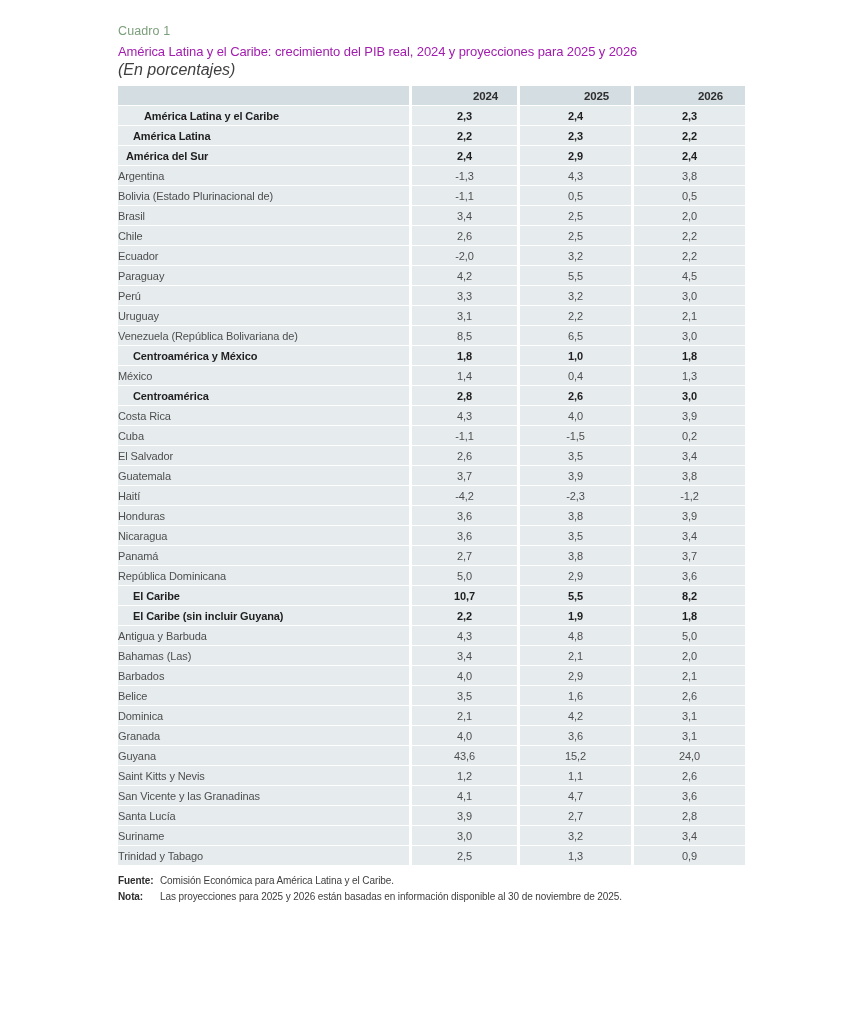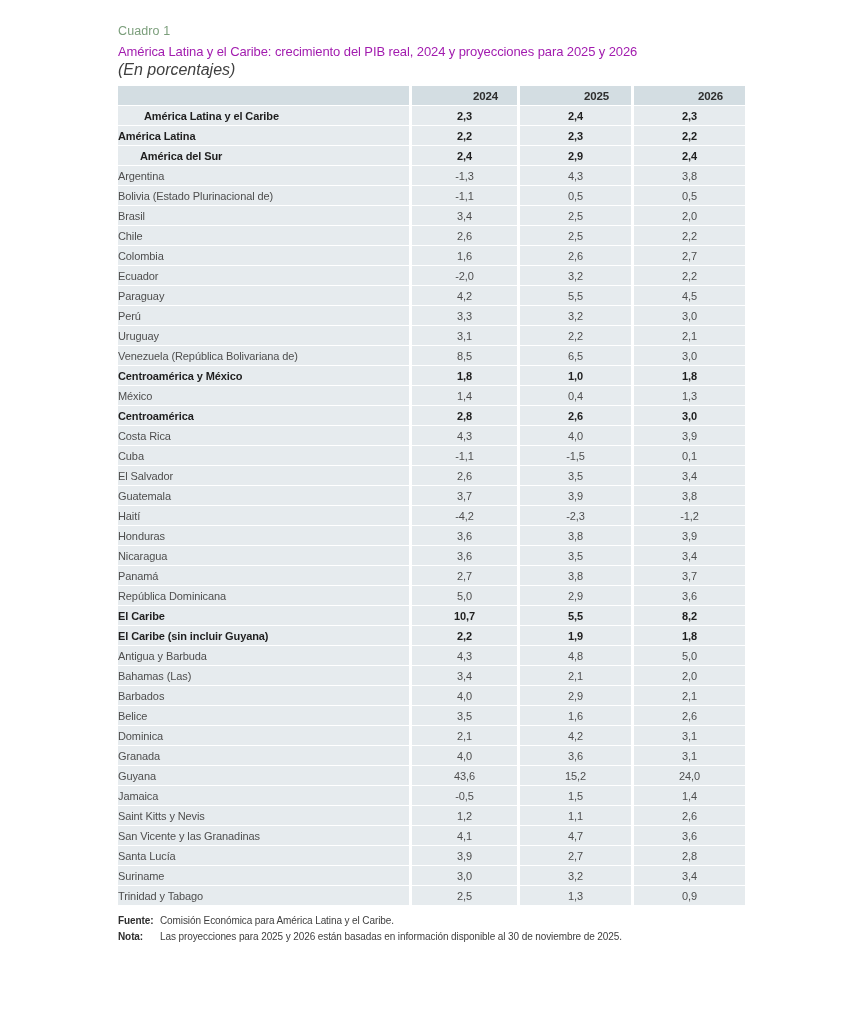--- a/index.html
+++ b/index.html
@@ -27,22 +27,22 @@
   th,td{height:19px;padding:0;vertical-align:middle;overflow:hidden;white-space:nowrap;}
   thead th{
     background:var(--head-bg);color:#2e2e2e;font-weight:bold;
     font-size:11.5px;text-align:center;letter-spacing:-.1px;padding-left:42px;
   }
   tbody td{background:var(--row-bg);color:var(--text-regular);font-size:11px;letter-spacing:-.1px;}
   td.lbl{text-align:left;}
   td.num{text-align:center;}
   tbody tr.bold td{font-weight:bold;color:var(--text-strong);}
   .lvl0{padding-left:26px;}
-  .lvl1{padding-left:0;margin-left:35px;}
-  .lvl2{padding-left:22px;}
+  .lvl1{padding-left:15px;margin-left:35px;}
+  .lvl2{padding-left:8px;}
   .lvl3{}
   .footnotes{margin-top:7px;font-size:10px;color:#3e3e3e;line-height:16px;letter-spacing:-.1px;}
   .note-row{display:flex;align-items:flex-start;}
   .note-label{width:42px;flex:0 0 42px;font-weight:bold;color:#2e2e2e;}
   .note-text{flex:1;}
 </style>
 </head>
 <body>
 
 <div class="page">
@@ -104,26 +104,20 @@
             <td class="num">2,5</td>
             <td class="num">2,0</td>
           </tr>
           <tr>
             <td class="lbl lvl3">Chile</td>
             <td class="num">2,6</td>
             <td class="num">2,5</td>
             <td class="num">2,2</td>
           </tr>
           <tr>
-            <td class="lbl lvl3">Colombia</td>
-            <td class="num">1,6</td>
-            <td class="num">2,6</td>
-            <td class="num">2,7</td>
-          </tr>
-          <tr>
             <td class="lbl lvl3">Ecuador</td>
             <td class="num">-2,0</td>
             <td class="num">3,2</td>
             <td class="num">2,2</td>
           </tr>
           <tr>
             <td class="lbl lvl3">Paraguay</td>
             <td class="num">4,2</td>
             <td class="num">5,5</td>
             <td class="num">4,5</td>
@@ -167,21 +161,21 @@
           <tr>
             <td class="lbl lvl3">Costa Rica</td>
             <td class="num">4,3</td>
             <td class="num">4,0</td>
             <td class="num">3,9</td>
           </tr>
           <tr>
             <td class="lbl lvl3">Cuba</td>
             <td class="num">-1,1</td>
             <td class="num">-1,5</td>
-            <td class="num">0,1</td>
+            <td class="num">0,2</td>
           </tr>
           <tr>
             <td class="lbl lvl3">El Salvador</td>
             <td class="num">2,6</td>
             <td class="num">3,5</td>
             <td class="num">3,4</td>
           </tr>
           <tr>
             <td class="lbl lvl3">Guatemala</td>
             <td class="num">3,7</td>
@@ -264,26 +258,20 @@
             <td class="lbl lvl3">Granada</td>
             <td class="num">4,0</td>
             <td class="num">3,6</td>
             <td class="num">3,1</td>
           </tr>
           <tr>
             <td class="lbl lvl3">Guyana</td>
             <td class="num">43,6</td>
             <td class="num">15,2</td>
             <td class="num">24,0</td>
-          </tr>
-          <tr>
-            <td class="lbl lvl3">Jamaica</td>
-            <td class="num">-0,5</td>
-            <td class="num">1,5</td>
-            <td class="num">1,4</td>
           </tr>
           <tr>
             <td class="lbl lvl3">Saint Kitts y Nevis</td>
             <td class="num">1,2</td>
             <td class="num">1,1</td>
             <td class="num">2,6</td>
           </tr>
           <tr>
             <td class="lbl lvl3">San Vicente y las Granadinas</td>
             <td class="num">4,1</td>

